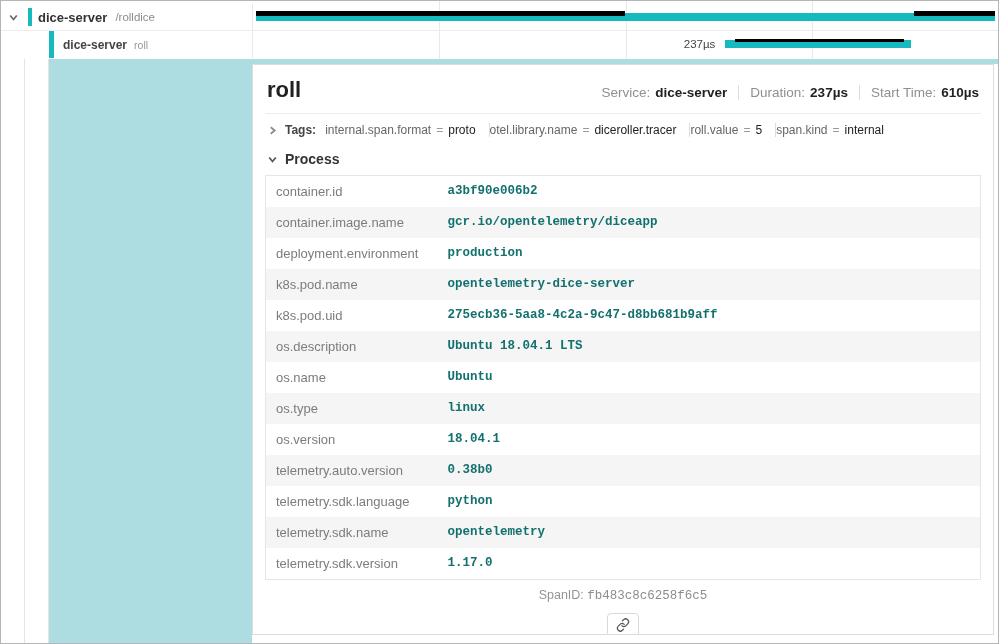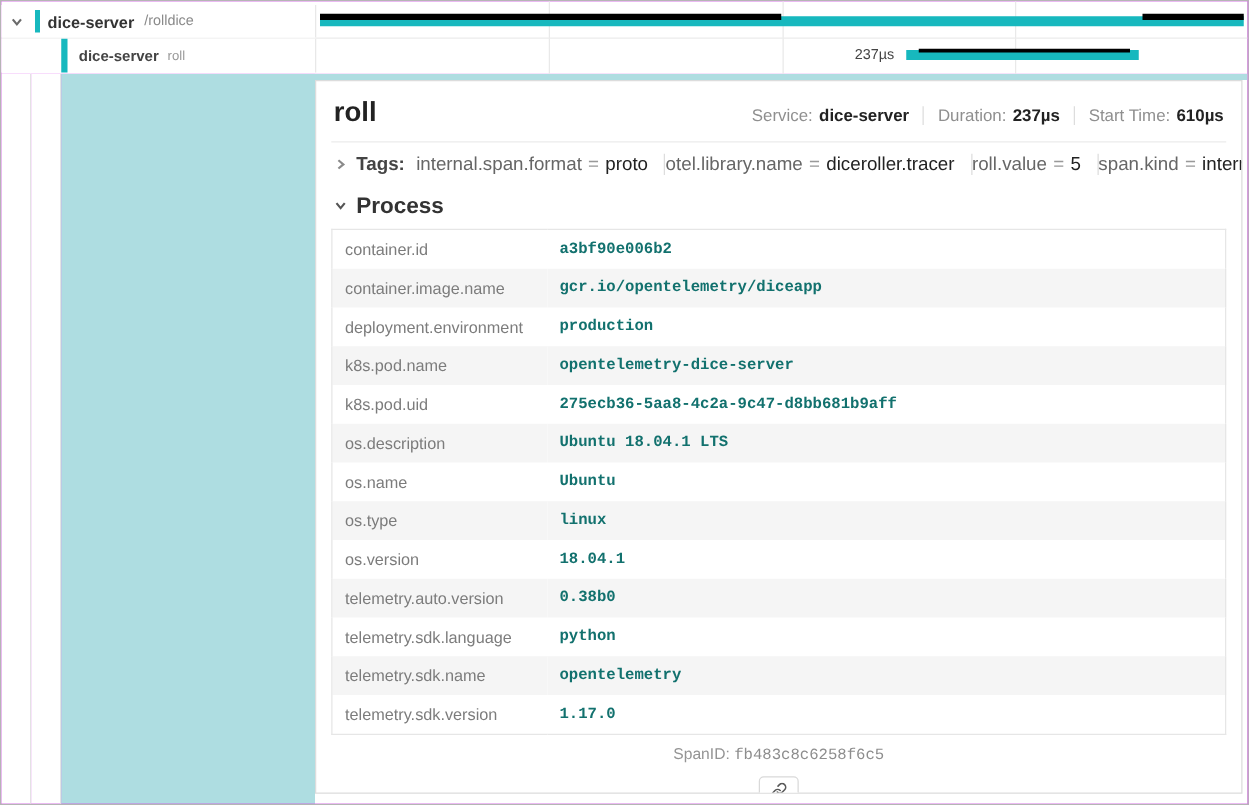--- a/index.html
+++ b/index.html
@@ -3,21 +3,21 @@
 <meta charset="utf-8">
 <style>
   :root{
     --accent:#17b8be;
     --selected-bg:#aedde1;
     --value-color:#12716e;
   }
   *{ box-sizing:border-box; }
   body{ margin:0; background:#fff; font-family:"Liberation Sans", sans-serif; }
   .frame{
-    width:999px; height:644px; border:1px solid #b5b5b5; background:#d946ef;
+    width:999px; height:644px; border:1px solid #b5b5b5; background:#fca5a5;
     display:flex; flex-direction:column; overflow:hidden; position:relative;justify-content:flex-end;
   }
 
   
   .rows{ flex:0 0 58px; position:relative; padding-top:3px; background:#fff; }
   .grid{ position:absolute; left:252px; right:0; top:0; bottom:0; pointer-events:none; }
   .grid i{ position:absolute; top:0; bottom:0; width:1px; background:#e9e9e9; }
   .grid i.g25{ left:25%; } .grid i.g50{ left:50%; } .grid i.g75{ left:75%; }
 
   .span-row{ display:flex; height:27px; position:relative; }
@@ -59,31 +59,31 @@
     padding:0 12px; min-height:0; overflow:hidden;
   }
 
   .card-header{ display:flex; align-items:baseline; padding:12px 2px 10px; border-bottom:1px solid #ececec; }
   .card-header h2{ margin:0; font-size:22px; font-weight:700; color:#222; }
   .meta{ margin-left:auto; display:flex; align-items:baseline; font-size:13.5px; white-space:nowrap; }
   .meta .label{ color:#8f8f8f; margin-right:5px; }
   .meta .value{ color:#222; font-weight:700; }
   .meta .sep{ width:1px; height:15px; background:#ddd; margin:0 11px; align-self:center; }
 
-  .tags-row{ display:flex; align-items:center; padding:9px 2px; font-size:15px; cursor:pointer; }
+  .tags-row{ display:flex; align-items:center; padding:9px 2px; font-size:12px; cursor:pointer; }
   .tags-label{ font-weight:700; color:#444; margin:0 9px 0 7px; }
   .tags-list{ display:flex; align-items:baseline; flex-wrap:nowrap; }
   .tag-item{ display:inline-flex; align-items:baseline; white-space:nowrap; }
   .tag-item + .tag-item{ border-left:1px solid #ddd; margin-left:13px; }
   .tag-key{ color:#666; }
   .tag-eq{ color:#999; margin:0 5px; }
   .tag-val{ color:#222; }
 
   .process-row{ display:flex; align-items:center; padding:5px 2px 8px; cursor:pointer; }
-  .process-label{ font-weight:700; font-size:18px; color:#333; margin-left:7px; }
+  .process-label{ font-weight:700; font-size:14px; color:#333; margin-left:7px; }
 
   table.kv{ border-collapse:collapse; width:100%; border:1px solid #e6e6e6; font-size:13px; }
   .kv td{ padding:8px 10px; vertical-align:top; }
   .kv td.k{ width:172px; color:#7c7c7c; }
   .kv td.v{ font-family:"Liberation Mono", monospace; font-size:12.5px; font-weight:700; color:var(--value-color); }
   .kv tbody tr:nth-child(even){ background:#f5f5f5; }
 
   .card-footer{ margin-top:auto; display:flex; justify-content:flex-end; align-items:center; gap:10px; padding:8px 2px 10px;flex-direction:column; }
   .spanid{ color:#949494; font-size:12.5px; }
   .spanid .sid-value{ font-family:"Liberation Mono", monospace; color:#8d8d8d; }

